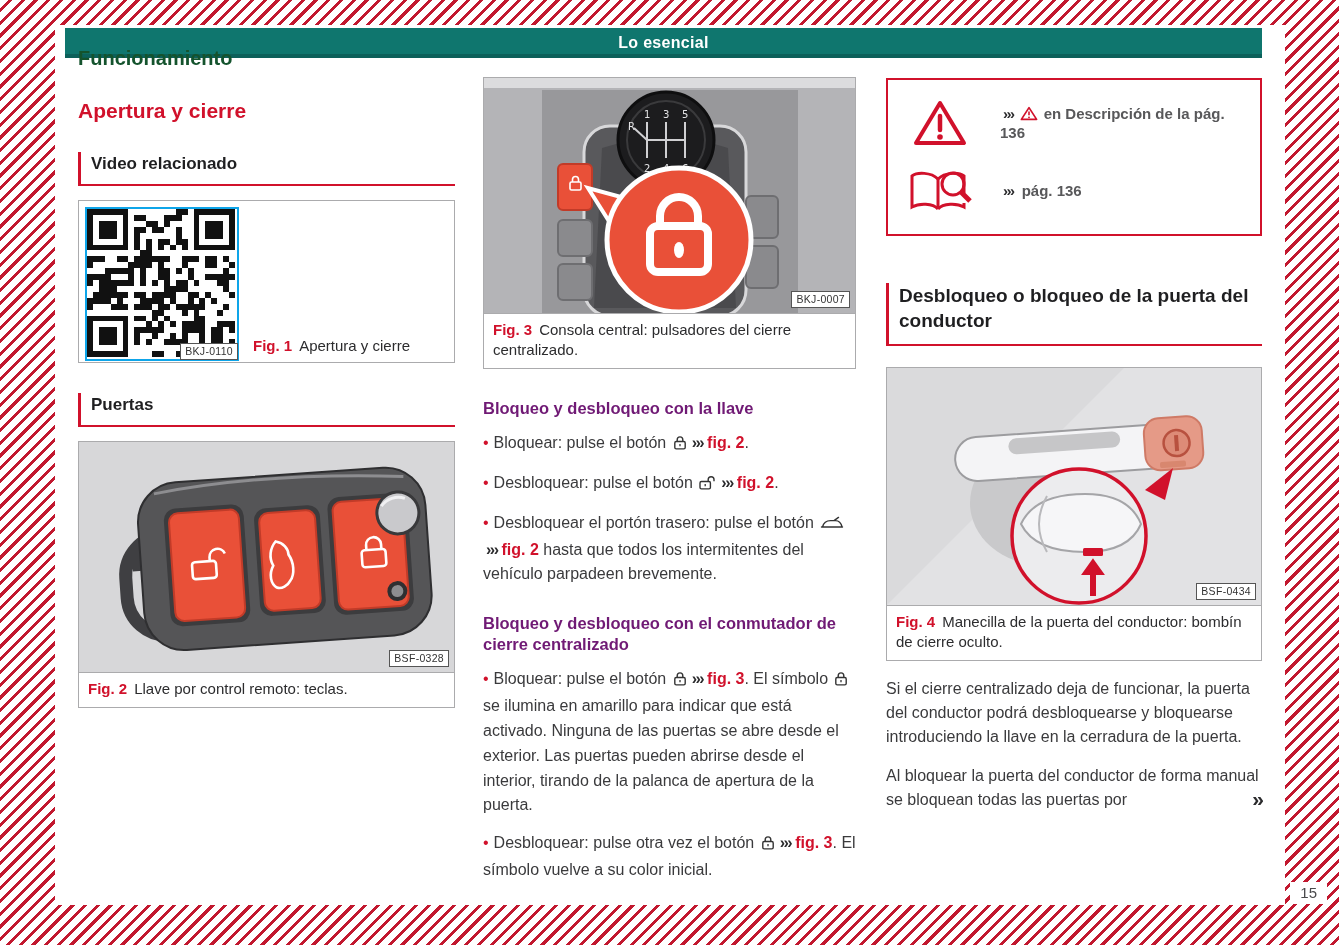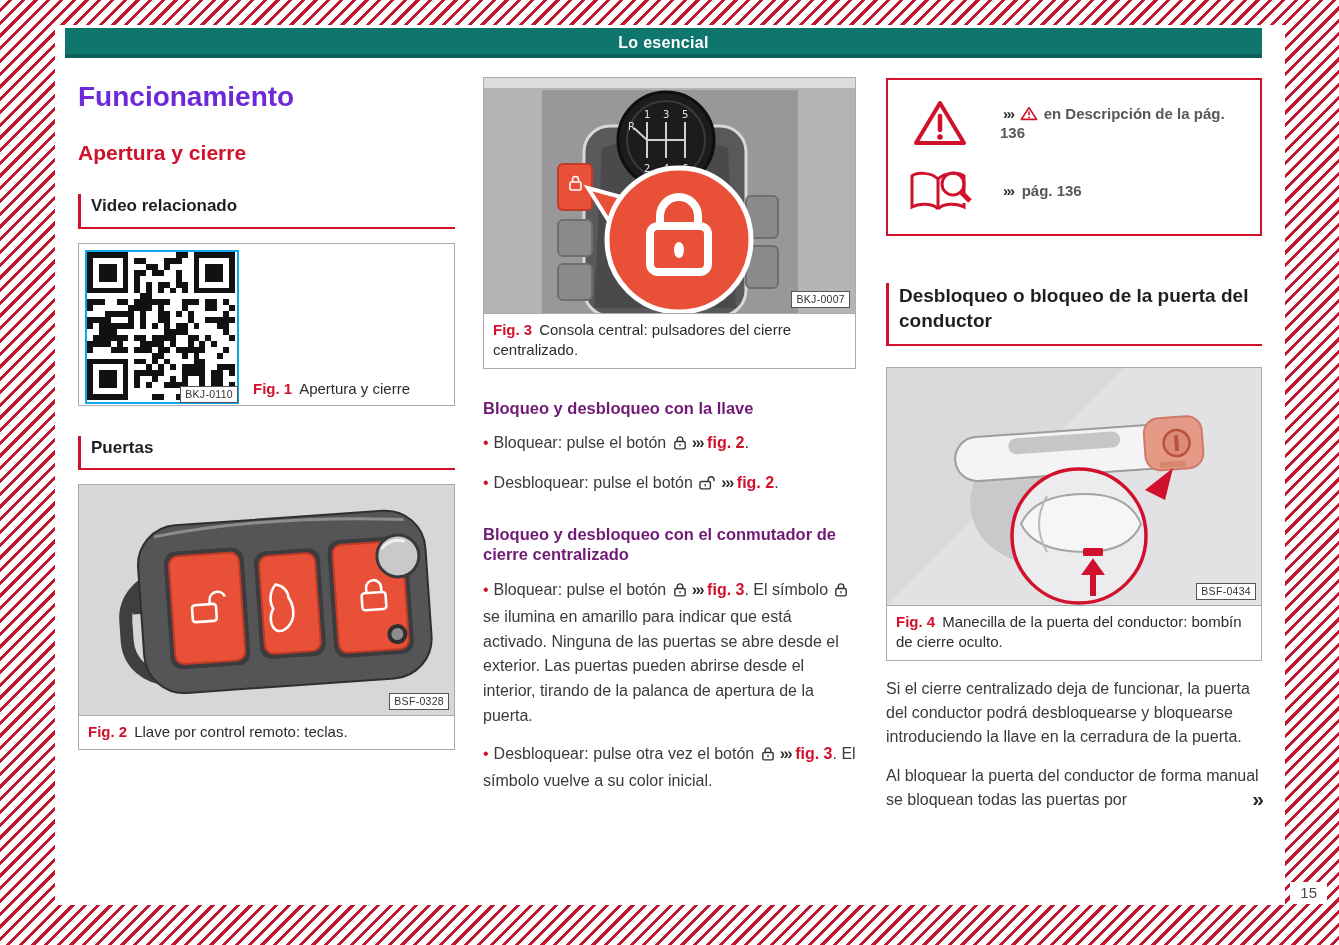--- a/index.html
+++ b/index.html
@@ -17,21 +17,21 @@
     background:#0f766e;color:#fff;font-weight:bold;font-size:16px;
     display:flex;align-items:center;justify-content:center;
     box-shadow:inset 0 -4px 0 rgba(0,0,0,.18);
     letter-spacing:.3px;
   }
   .col{position:absolute;top:0;bottom:0;}
   .col-left{left:23px;width:377px;}
   .col-mid{left:428px;width:373px;}
   .col-right{left:831px;width:376px;}
 
-  .h-red1{color:#6d28d9;font-size:28px;font-weight:bold;margin:57px 0 0 0;line-height:1.05;}
+  .h-red1{color:#14532d;font-size:20px;font-weight:bold;margin:23px 0 0 0;line-height:1.05;}
   .h-red2{color:#d1112b;font-size:21px;font-weight:bold;margin:31px 0 0 0;line-height:1.05;}
   .sec-head{
     margin-top:30px;border-left:3px solid #d1112b;border-bottom:2px solid #d1112b;
     padding:1px 0 9px 10px;font-size:17px;font-weight:bold;color:#1f1f21;line-height:1.3;
   }
   .sec-head.big{font-size:19px;padding-bottom:11px;}
 
   .figbox{border:1px solid #ababad;margin-top:14px;background:#fff;}
   .figimg{position:relative;overflow:hidden;background:#d7d7d9;}
   .figcap{border-top:1px solid #ababad;padding:6px 9px 8px;font-size:15px;line-height:1.32;color:#2c2c2e;}
@@ -497,20 +497,23 @@
         <div class="bullet"><span class="dot">•</span>Bloquear: pulse el botón <span class="ic"><svg width="14" height="15" viewBox="0 0 14 15">
               <rect x="1.8" y="6.5" width="10.4" height="7.4" rx="1.4" fill="none" stroke="#333" stroke-width="1.4"></rect>
               <path d="M4.2,6.5 V4.7 a2.8,2.8 0 0 1 5.6,0 V6.5" fill="none" stroke="#333" stroke-width="1.4"></path>
               <line x1="7" y1="9" x2="7" y2="11.3" stroke="#333" stroke-width="1.3"></line>
             </svg></span><span class="xref">›››</span><span class="ref">fig. 2</span>.</div>
         <div class="bullet"><span class="dot">•</span>Desbloquear: pulse el botón <span class="ic"><svg width="17" height="15" viewBox="0 0 17 15">
               <rect x="1" y="6.5" width="10.4" height="7.4" rx="1.4" fill="none" stroke="#333" stroke-width="1.4"></rect>
               <path d="M9.2,6.5 V4.6 a2.9,2.9 0 0 1 5.8,0 v1.6" fill="none" stroke="#333" stroke-width="1.4"></path>
               <line x1="6.2" y1="9" x2="6.2" y2="11.3" stroke="#333" stroke-width="1.3"></line>
             </svg></span><span class="xref">›››</span><span class="ref">fig. 2</span>.</div>
+        <div class="bullet"><span class="dot">•</span>Desbloquear el portón trasero: pulse el botón <span class="ic"><svg width="24" height="14" viewBox="0 0 24 14">
+              <path d="M1.5,11 h21 M2.5,11 C3.5,7 6.5,4.6 10.5,4.6 h5 c3.4,0 5.6,2.4 6.6,6.4 M14,4.6 L18.5,1.4" fill="none" stroke="#333" stroke-width="1.4" stroke-linecap="round"></path>
+            </svg></span><span class="xref">›››</span><span class="ref">fig. 2</span> hasta que todos los intermitentes del vehículo parpadeen brevemente.</div>
       </div>
 
     <div class="h3" style="margin-top:26px;">Bloqueo y desbloqueo con el conmutador de cierre centralizado</div>
     <div>
         <div class="bullet"><span class="dot">•</span>Bloquear: pulse el botón <span class="ic"><svg width="14" height="15" viewBox="0 0 14 15">
               <rect x="1.8" y="6.5" width="10.4" height="7.4" rx="1.4" fill="none" stroke="#333" stroke-width="1.4"></rect>
               <path d="M4.2,6.5 V4.7 a2.8,2.8 0 0 1 5.6,0 V6.5" fill="none" stroke="#333" stroke-width="1.4"></path>
               <line x1="7" y1="9" x2="7" y2="11.3" stroke="#333" stroke-width="1.3"></line>
             </svg></span><span class="xref">›››</span><span class="ref">fig. 3</span>. El símbolo <span class="ic"><svg width="14" height="15" viewBox="0 0 14 15">
               <rect x="1.8" y="6.5" width="10.4" height="7.4" rx="1.4" fill="none" stroke="#333" stroke-width="1.4"></rect>

